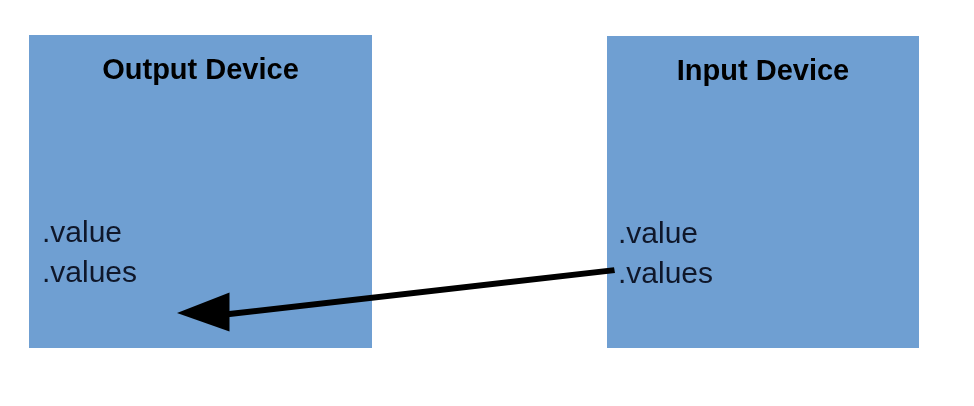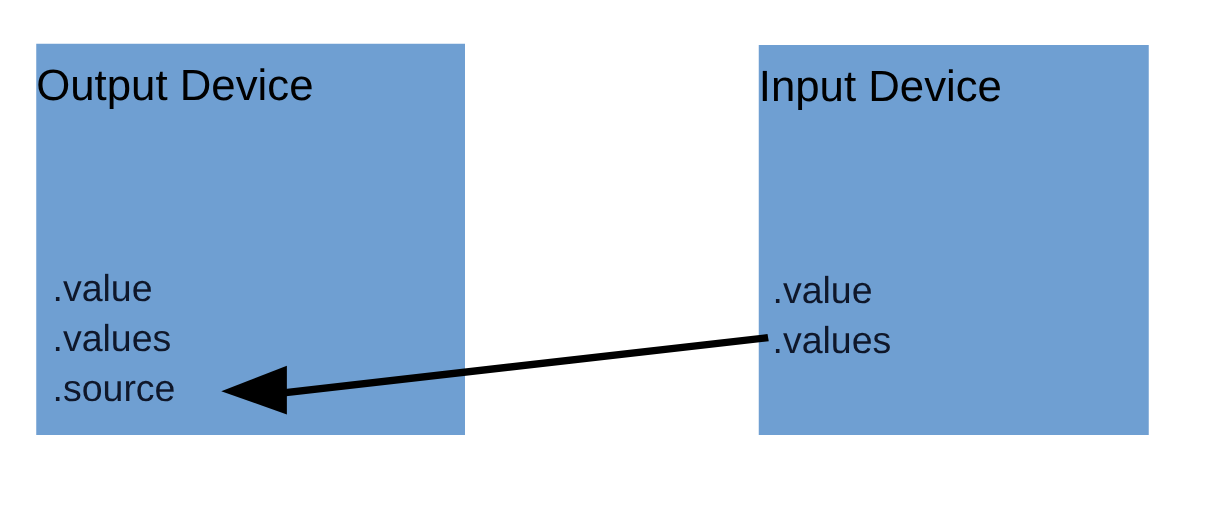--- a/index.html
+++ b/index.html
@@ -30,23 +30,23 @@
     left: 607px;
     top: 36px;
     width: 312px;
     height: 312px;
   }
   .box-title {
     position: absolute;
     left: 0;
     right: 0;
     top: 17px;
-    text-align: left;
-    font-size: 35px;
-    font-weight: normal;
+    text-align: center;
+    font-size: 29px;
+    font-weight: bold;
     color: #000000;
     letter-spacing: 0px;
     line-height: 34px;
     white-space: nowrap;
   }
   .prop-list {
     position: absolute;
     left: 13px;
     top: 177px;
     margin: 0;
@@ -76,21 +76,20 @@
 </head>
 <body>
 
 <div id="canvas">
 
   <div class="device-box" id="box-output">
     <div class="box-title">Output Device</div>
     <ul class="prop-list">
       <li class="prop-item">.value</li>
       <li class="prop-item">.values</li>
-      <li class="prop-item">.source</li>
     </ul>
   </div>
 
   <div class="device-box" id="box-input">
     <div class="box-title">Input Device</div>
     <ul class="prop-list">
       <li class="prop-item">.value</li>
       <li class="prop-item">.values</li>
     </ul>
   </div>

